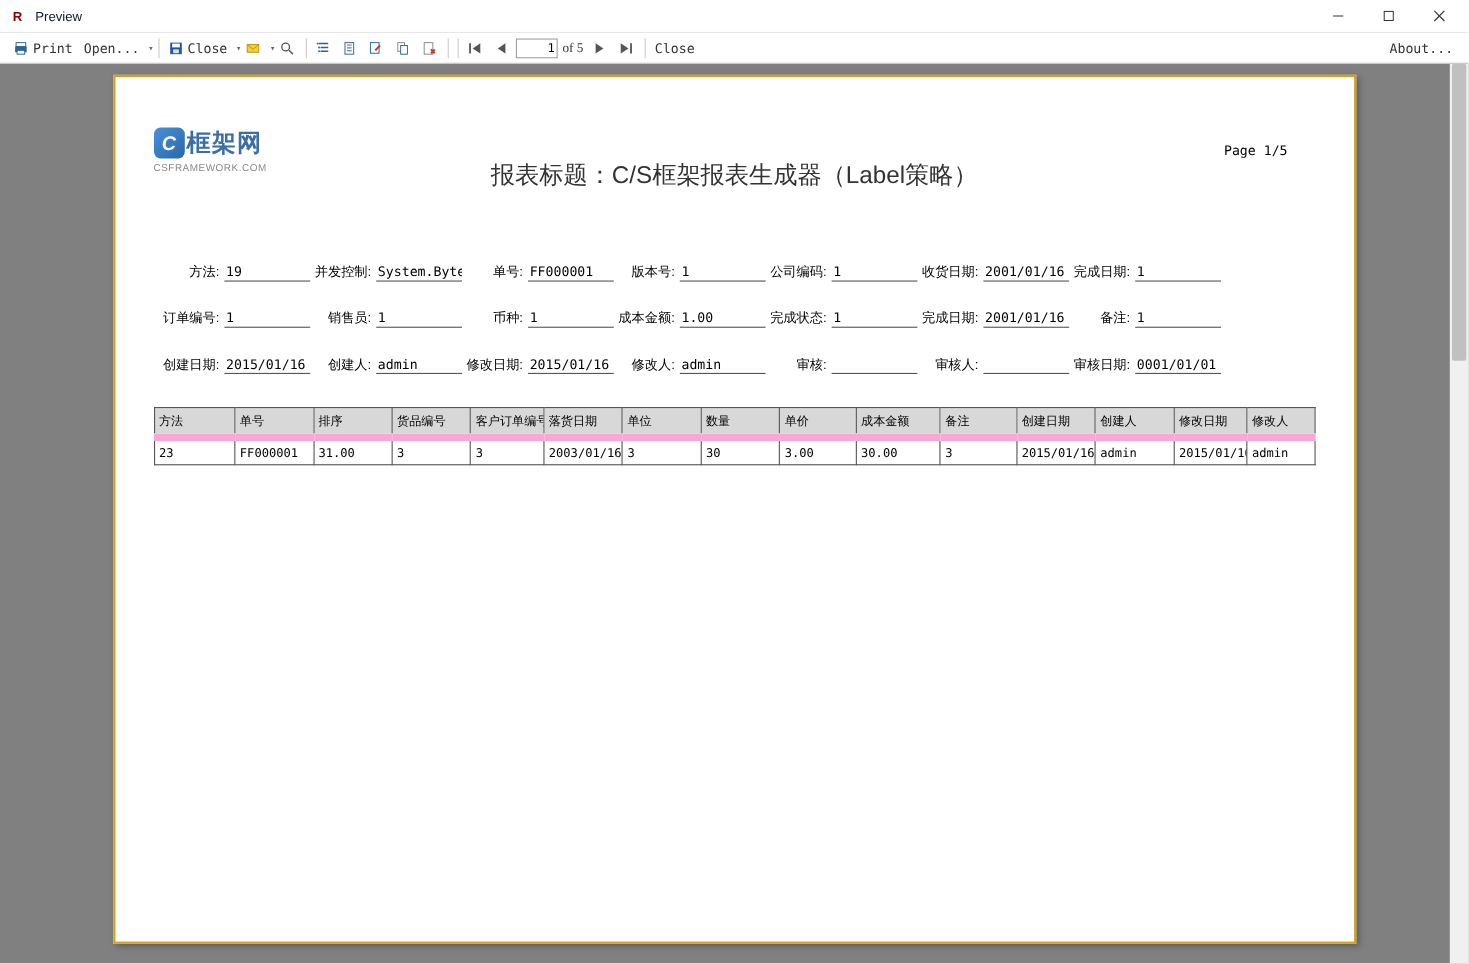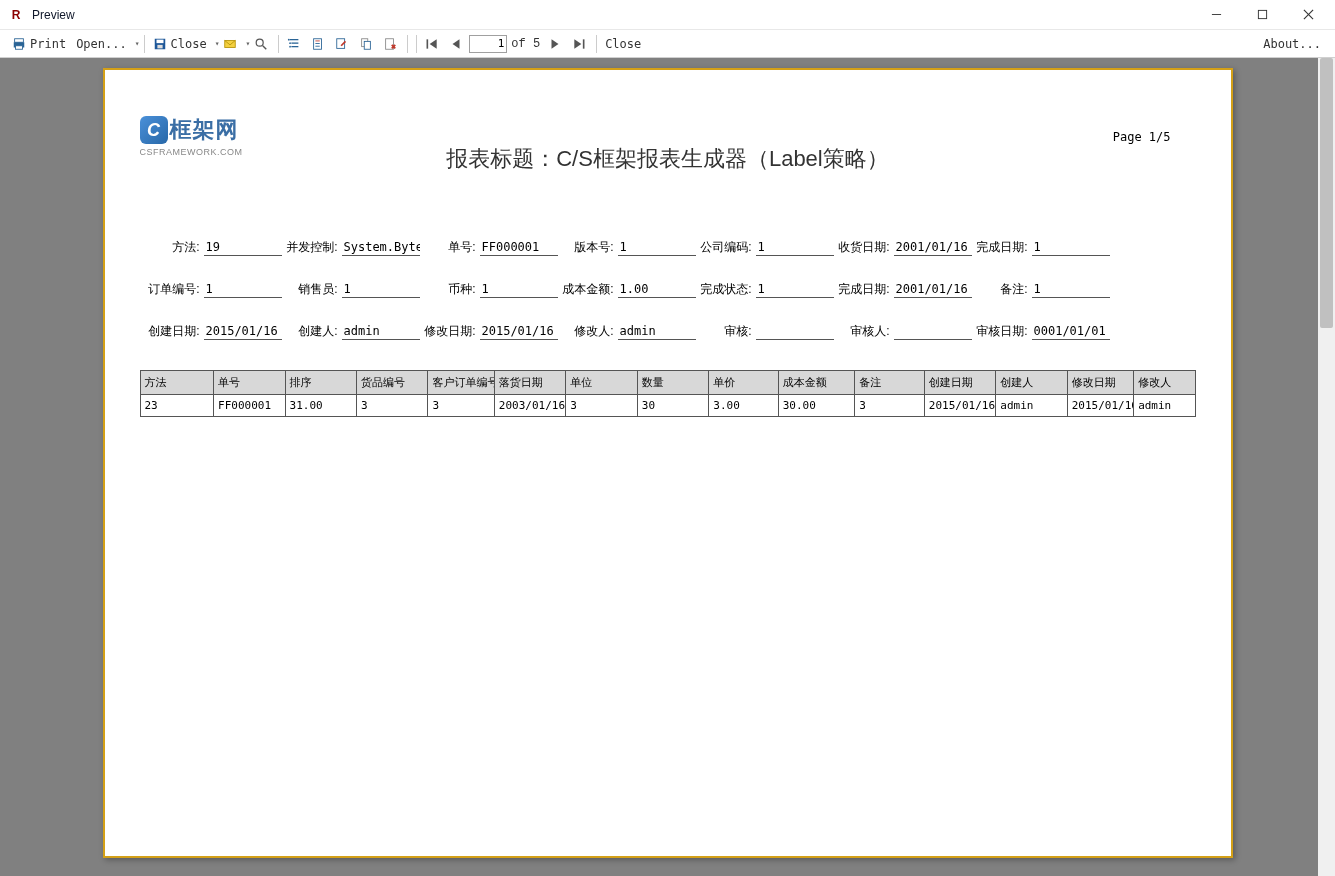--- a/index.html
+++ b/index.html
@@ -54,21 +54,21 @@
     .tb-item svg { width: 14px; height: 14px; }
     .tb-sep { width: 1px; height: 18px; background: #ccc; margin: 0 4px; }
     .tb-dropdown-arrow { font-size: 8px; margin-left: 2px; color: #666; }
     .page-input {
       width: 38px; height: 18px;
       border: 1px solid #a0a0a0;
       font-size: 11px; text-align: right;
       padding: 0 2px;
       font-family: "SimSun", monospace;
     }
-    .tb-text { margin: 0 4px; font-family: Liberation Mono, monospace; }
+    .tb-text { margin: 0 4px; font-family: Liberation Serif, serif; }
     .tb-spacer { flex: 1; }
 
     
     .content-area {
       height: 818px;
       background: #808080;
       position: relative;
       display: flex;
       justify-content: center;
       overflow: hidden;
@@ -181,21 +181,21 @@
     }
     .data-table thead th {
       background: #d8d8d8;
       font-weight: normal;
       font-family: "Microsoft YaHei", sans-serif;
     }
     .subtotal-label {
       text-align: right;
       font-family: "Microsoft YaHei", sans-serif;
     }
-    .data-table tbody tr.datarow td { border-top: 1px solid #f9a8d4; }
+    .data-table tbody tr.datarow td { border-top: 7px solid #f9a8d4; }
     .data-table .subtotal-row td { border-top: 2px solid #333; }
 
   </style>
 </head>
 <body>
 
 <div class="titlebar">
   <span class="app-icon">R</span>
   <span class="app-title">Preview</span>
   <div class="window-ctrl">

